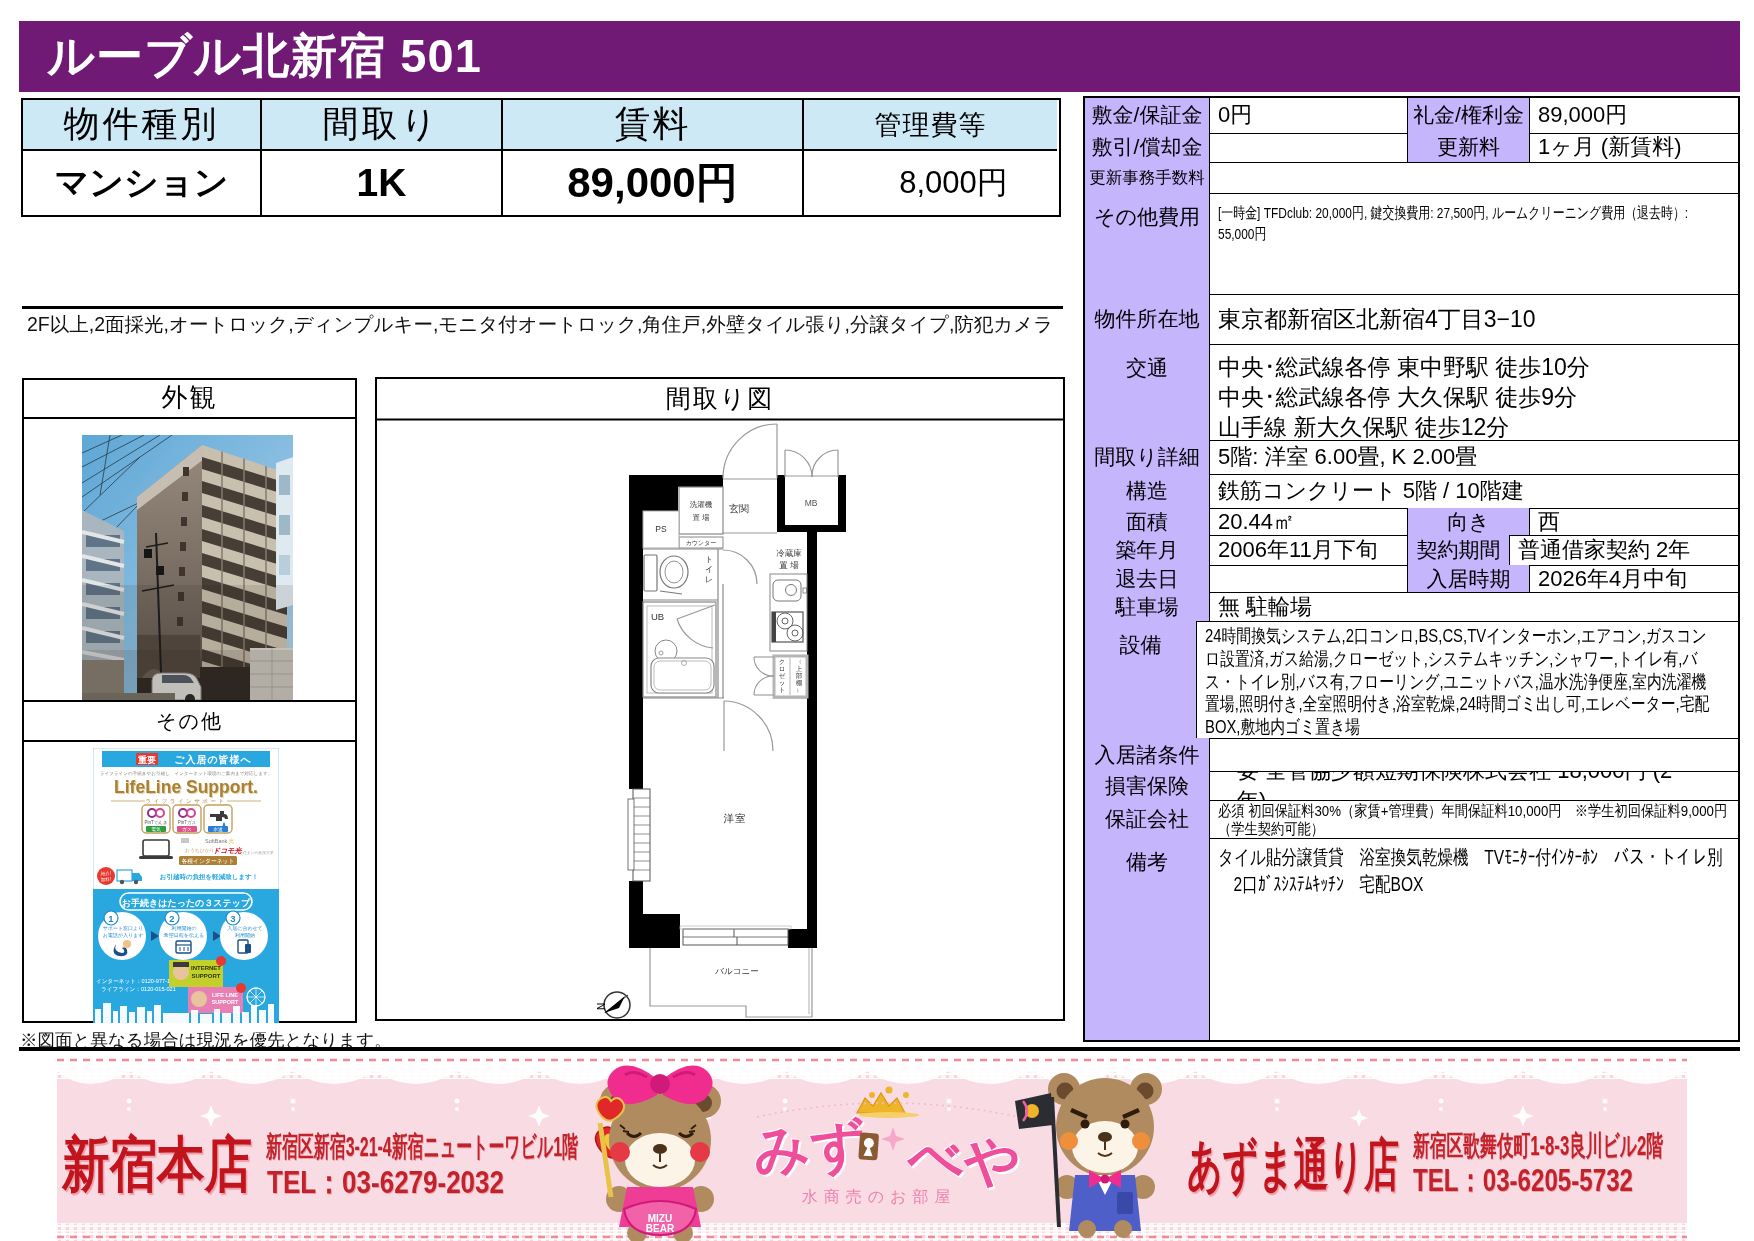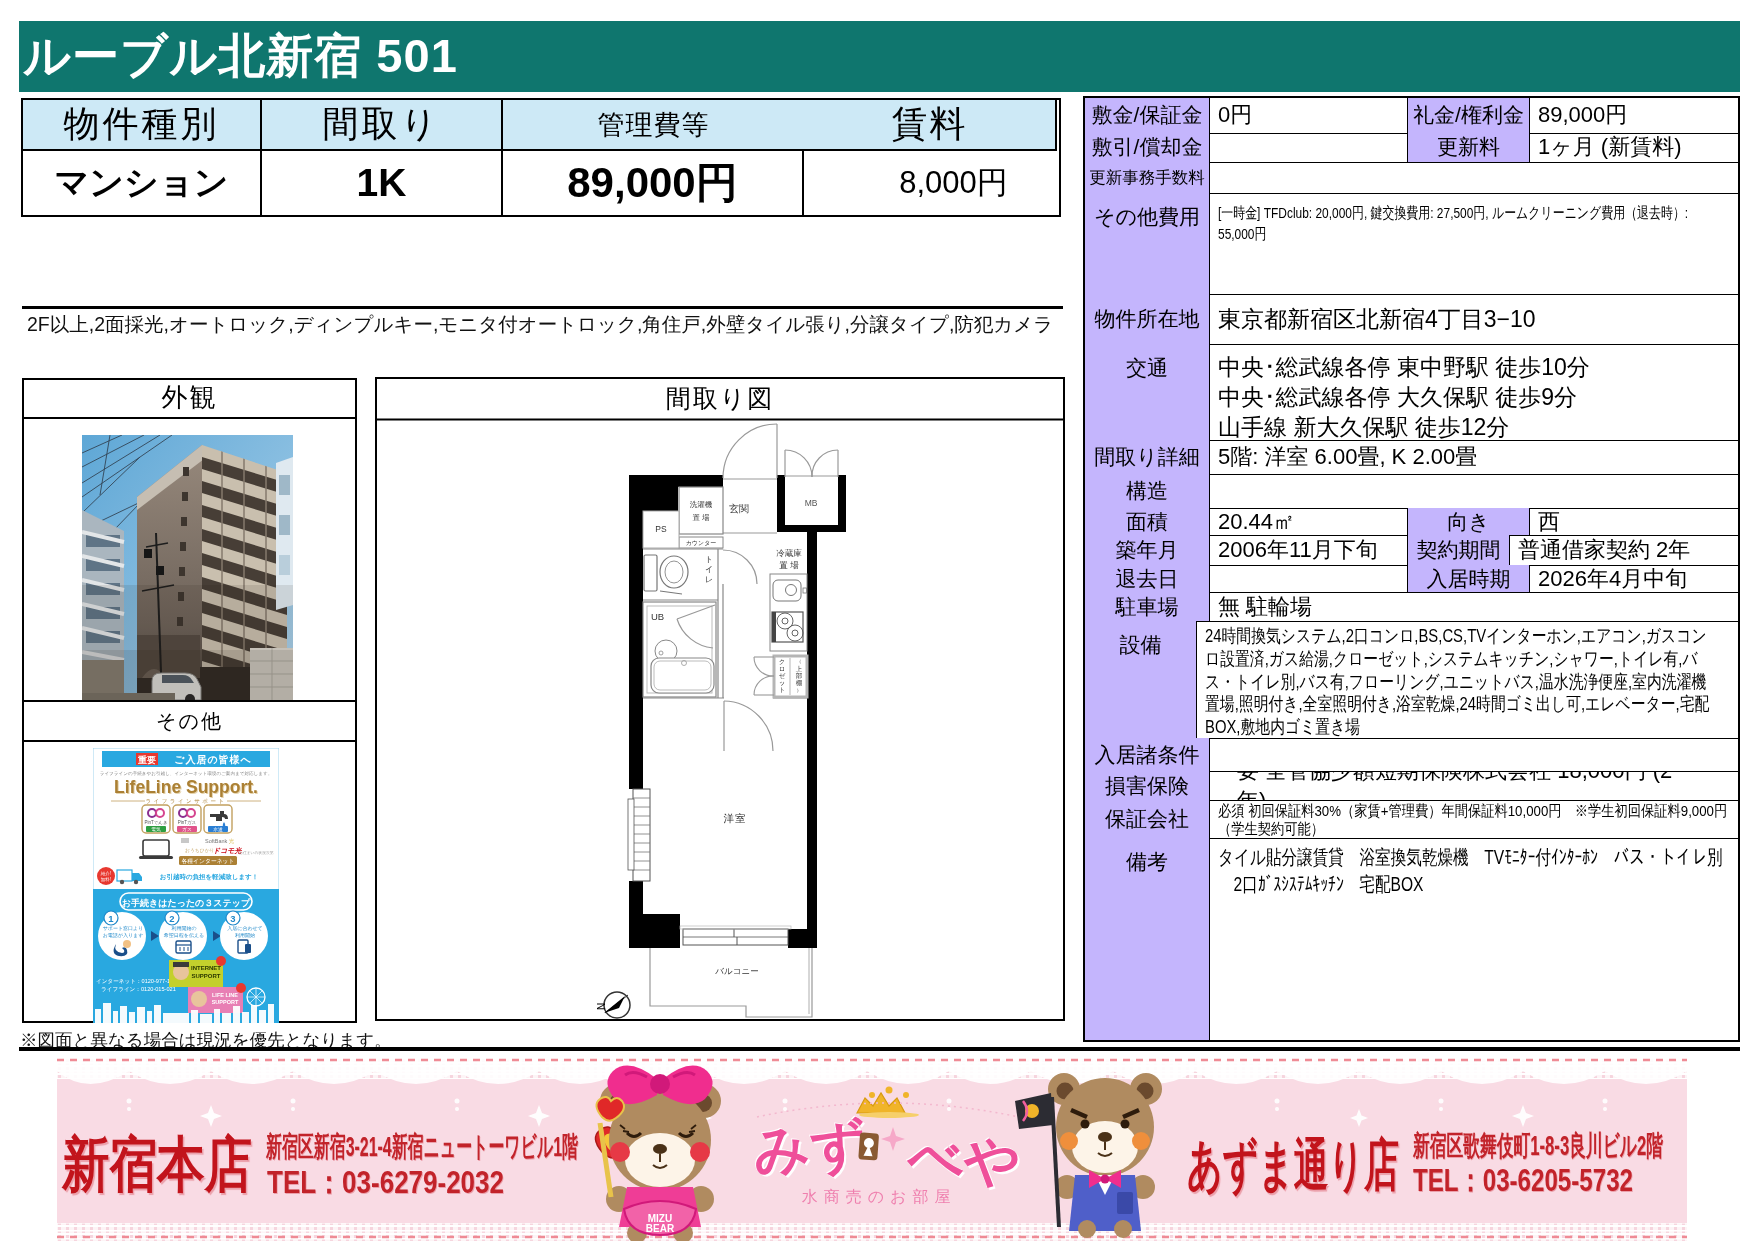--- a/index.html
+++ b/index.html
@@ -4,33 +4,33 @@
 <style>
   html,body{margin:0;padding:0;}
   body{width:1754px;height:1241px;position:relative;background:#fff;
        font-family:"Liberation Sans",sans-serif;overflow:hidden;}
   .abs{position:absolute;box-sizing:border-box;}
   .lbl{background:#cde9f6;display:flex;align-items:center;justify-content:center;}
 </style>
 </head>
 <body>
 
-<div class="abs" style="left:19px;top:21px;width:1721px;height:71px;background:#0f766e;color:#fff;
-  font-size:47px;font-weight:bold;line-height:69px;padding-left:4px;letter-spacing:1px;">ルーブル北新宿 501</div>
+<div class="abs" style="left:19px;top:21px;width:1721px;height:71px;background:#701a75;color:#fff;
+  font-size:47px;font-weight:bold;line-height:69px;padding-left:28px;letter-spacing:1px;">ルーブル北新宿 501</div>
 
 <div class="abs" style="left:21px;top:98px;width:1040px;height:119px;border:2px solid #000;">
   <div style="display:grid;grid-template-columns:239px 241px 301px 253px;grid-template-rows:51px 64px;height:100%;">
 
     <div class="lbl" style="border-right:2px solid #000;border-bottom:2px solid #000;font-size:36px;letter-spacing:3px;">物件種別</div>
 
     <div class="lbl" style="border-right:2px solid #000;border-bottom:2px solid #000;font-size:36px;letter-spacing:3px;">間取り</div>
 
+    <div class="lbl" style="border-right:2px solid #000;border-bottom:2px solid #000;font-size:36px;letter-spacing:2px;">賃料</div>
+
     <div class="lbl" style="border-bottom:2px solid #000;font-size:27px;letter-spacing:1px;">管理費等</div>
-
-    <div class="lbl" style="border-right:2px solid #000;border-bottom:2px solid #000;font-size:36px;letter-spacing:2px;">賃料</div>
 
     <div style="border-right:2px solid #000;display:flex;align-items:center;justify-content:center;font-size:34px;font-weight:bold;">マンション</div>
 
     <div style="border-right:2px solid #000;display:flex;align-items:center;justify-content:center;font-size:39px;font-weight:bold;">1K</div>
 
     <div style="border-right:2px solid #000;display:flex;align-items:center;justify-content:center;font-size:42px;font-weight:bold;">89,000円</div>
 
     <div style="display:flex;align-items:center;justify-content:center;font-size:31px;margin-left:46px;">8,000円</div>
   </div>
 </div>
@@ -97,20 +97,21 @@
     <div class="rvt" style="width:528px;font-size:23px;line-height:30px;padding-top:8px;">中央･総武線各停 東中野駅 徒歩10分<br>中央･総武線各停 大久保駅 徒歩9分<br>山手線 新大久保駅 徒歩12分</div>
   </div>
 
   <div class="rrow" style="top:342px;height:34px;">
     <div class="rl" style="width:125px;">間取り詳細</div>
     <div class="rv" style="width:528px;font-size:22px;">5階: 洋室 6.00畳, K 2.00畳</div>
   </div>
 
   <div class="rrow" style="top:376px;height:34px;">
     <div class="rl" style="width:125px;">構造</div>
+    <div class="rv" style="width:528px;font-size:22px;">鉄筋コンクリート 5階 / 10階建</div>
   </div>
 
   <div class="rrow" style="top:410px;height:27px;">
     <div class="rl" style="width:125px;">面積</div>
     <div class="rv" style="width:198px;border-right:1.5px solid #000;font-size:22px;">20.44㎡</div>
     <div class="rl" style="width:122px;">向き</div>
     <div class="rv" style="width:208px;font-size:22px;">西</div>
   </div>
 
   <div class="rrow" style="top:437px;height:30px;">

